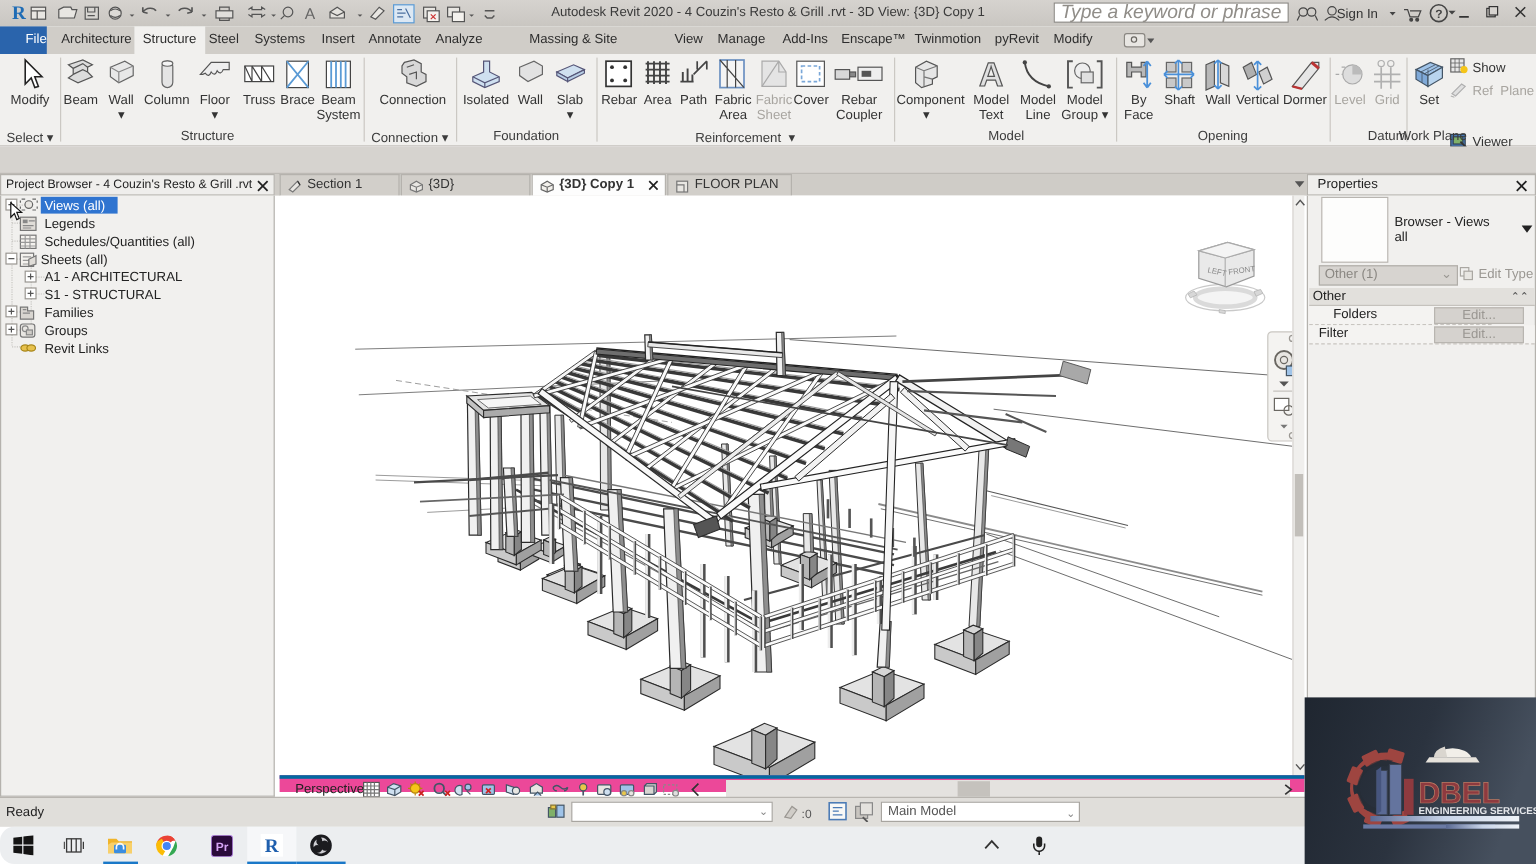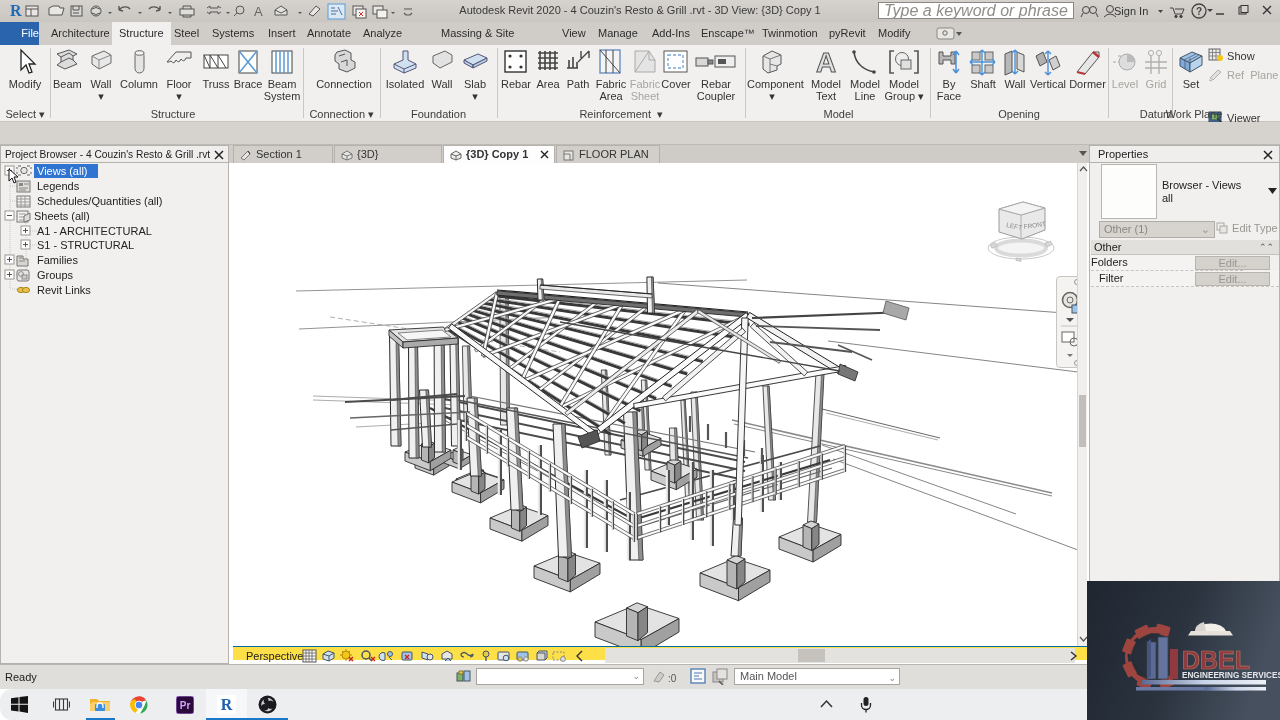--- a/index.html
+++ b/index.html
@@ -26,21 +26,21 @@
   
   #hdrrow { left:0; top:145px; width:1280px; height:18px; background:#cfccc7; }
   #pbhdr { left:0; top:145px; width:229px; height:18px; background:#efeeec; border:1px solid #b5b2ad; font-size:10.2px; line-height:17px; padding-left:4px; color:#222; }
   #prophdr { left:1089px; top:145px; width:191px; height:18px; background:#efeeec; border:1px solid #b5b2ad; font-size:11px; line-height:17px; padding-left:8px; color:#222; }
   .vtab { position:absolute; top:145px; height:18px; line-height:17px; font-size:11px; color:#333; background:#d2cfca; border:1px solid #b5b2ad; border-bottom:none; padding:0 6px 0 22px; }
   .vtab.active { background:#fdfdfd; font-weight:bold; }
   
   #pbpanel { left:0; top:163px; width:229px; height:501px; background:#f1f0ee; border:1px solid #b5b2ad; border-top:none; }
   #viewport { left:233px; top:163px; width:844px; height:483px; background:#ffffff; overflow:hidden; }
   #vscroll { left:1077px; top:163px; width:10px; height:483px; background:#f0efed; border-left:1px solid #d8d5d1; }
-  #viewctl { left:233px; top:646px; width:854px; height:14px; background:#fde047; border-top:1px solid #0369a1; }
+  #viewctl { left:233px; top:646px; width:854px; height:14px; background:#ec4899; border-top:3px solid #0369a1; }
   #proppanel { left:1089px; top:163px; width:191px; height:501px; background:#f1f0ee; border:1px solid #b5b2ad; border-top:none; }
   
   #statusbar { left:0; top:664px; width:1280px; height:25px; background:#e0deda; border-top:1px solid #b8b5b0; }
   
   #taskbar { left:0; top:689px; width:1280px; height:31px; background:#eceef0;border-radius:12px; }
   
   #wmark { left:1087px; top:581px; width:193px; height:139px; }
 </style>
 </head>
 <body>
@@ -806,21 +806,21 @@
   <svg class="abs" style="left:178px;top:24px;" width="10" height="8">
       <path d="M0 1 h9 l-4.5 6 z" fill="#222"></path>
     </svg>
   <div class="abs" style="left:9px;top:58px;width:116px;height:17px;background:#d7d4d0;border:1px solid #b0ada8;color:#8a8782;line-height:15px;padding-left:4px;">Other (1)<span style="float:right;margin-right:4px;color:#9a9792;">⌄</span></div>
   <div class="abs" style="left:126px;top:59px;width:64px;font-size:11px;color:#9a9792;white-space:nowrap;">
     <svg width="13" height="12" style="vertical-align:-2px;">
         <rect x="1" y="1" width="7" height="7" fill="none" stroke="#aaa7a2"></rect>
         <rect x="4" y="4" width="7" height="7" fill="#e8e6e2" stroke="#aaa7a2"></rect>
       </svg> Edit Type</div>
   <div class="abs" style="left:1px;top:77px;width:188px;height:15px;background:#e2e0dc;border-bottom:1px solid #c5c2bd;color:#222;line-height:14px;padding-left:3px;">Other<span style="float:right;margin-right:5px;font-size:9px;color:#555;">⌃⌃</span></div>
-  <div class="abs" style="left:1px;top:92px;width:152px;height:16px;background:#f4f3f1;border-bottom:1px dashed #c8c5c0;color:#222;line-height:15px;padding-left:0;">Folders</div>
+  <div class="abs" style="left:1px;top:92px;width:152px;height:16px;background:#f4f3f1;border-bottom:1px dashed #c8c5c0;color:#222;line-height:15px;padding-left:20px;">Folders</div>
   <div class="abs" style="left:105px;top:93px;width:75px;height:14px;background:#d5d2ce;border:1px solid #b8b5b0;color:#9a9792;text-align:center;line-height:13px;">Edit...</div>
   <div class="abs" style="left:1px;top:108px;width:188px;height:16px;background:#f4f3f1;border-bottom:1px dashed #c8c5c0;color:#222;line-height:15px;padding-left:8px;">Filter</div>
   <div class="abs" style="left:105px;top:109px;width:75px;height:14px;background:#d5d2ce;border:1px solid #b8b5b0;color:#9a9792;text-align:center;line-height:13px;">Edit...</div>
 </div>
 <div class="abs" id="statusbar">
   <div class="abs" style="left:5px;top:6px;color:#222;">Ready</div>
   <svg class="abs" style="left:456px;top:4px;" width="15" height="15">
       <rect x="1" y="4" width="6" height="8" fill="#7fb069" stroke="#456"></rect>
       <rect x="8" y="2" width="6" height="10" fill="#9fc3e8" stroke="#456"></rect>
       <path d="M3 2 h4 v3 h-4 z" fill="#e8c84a" stroke="#867432"></path>

